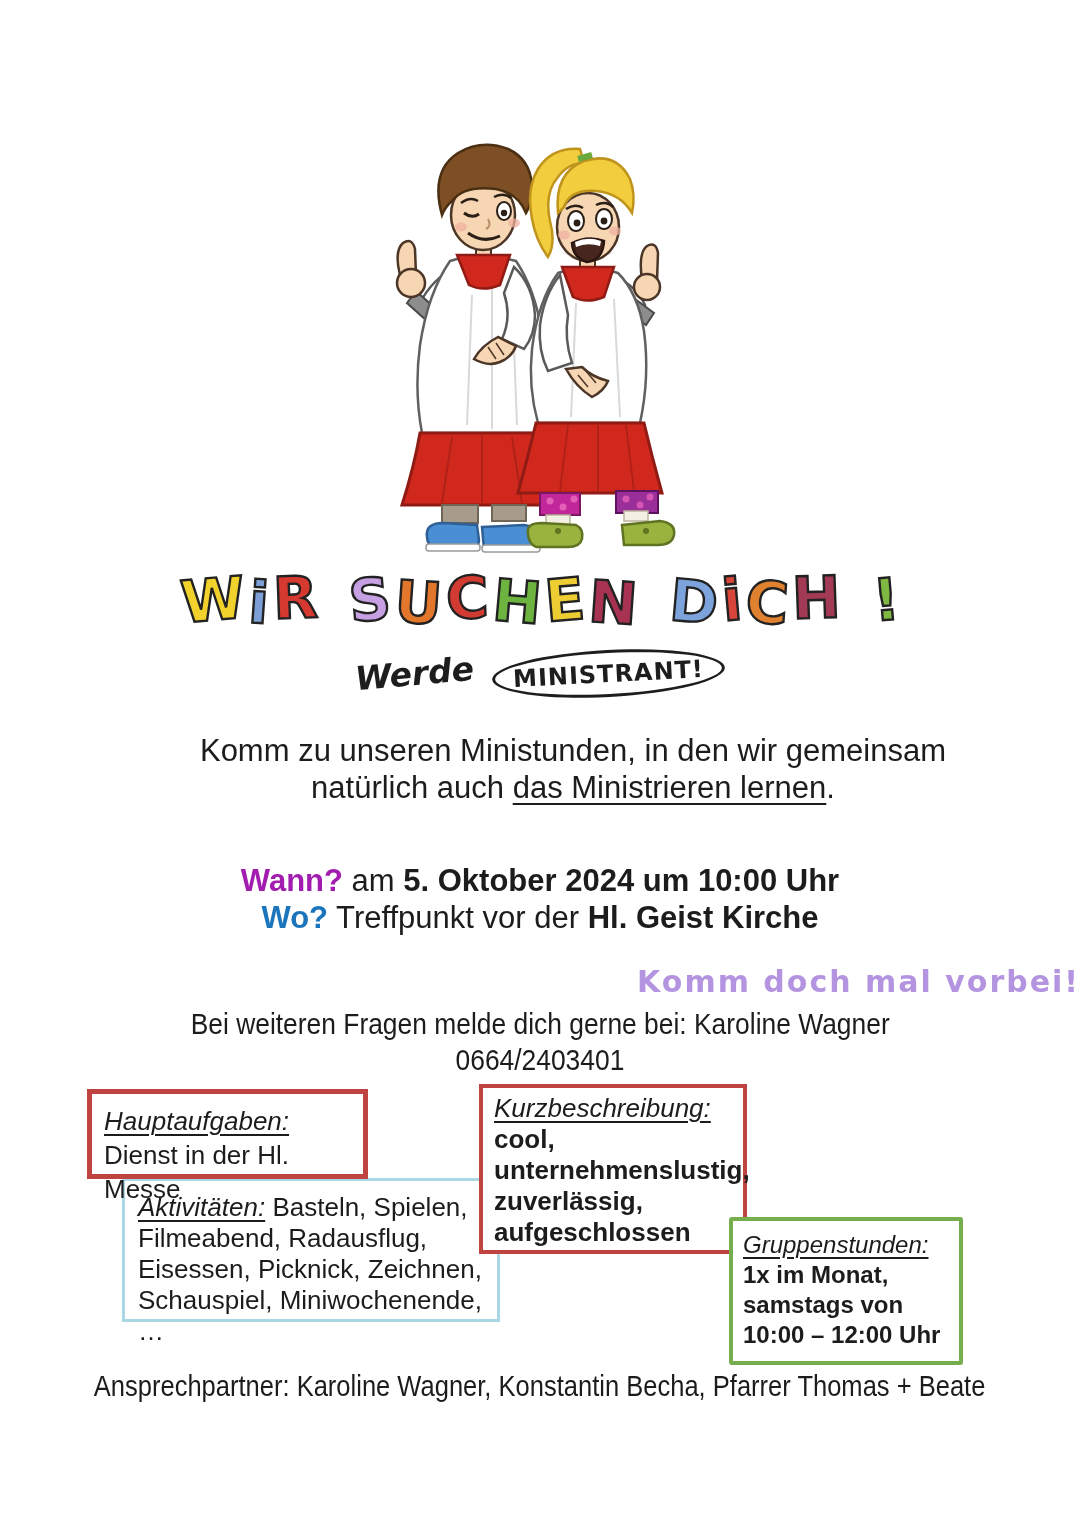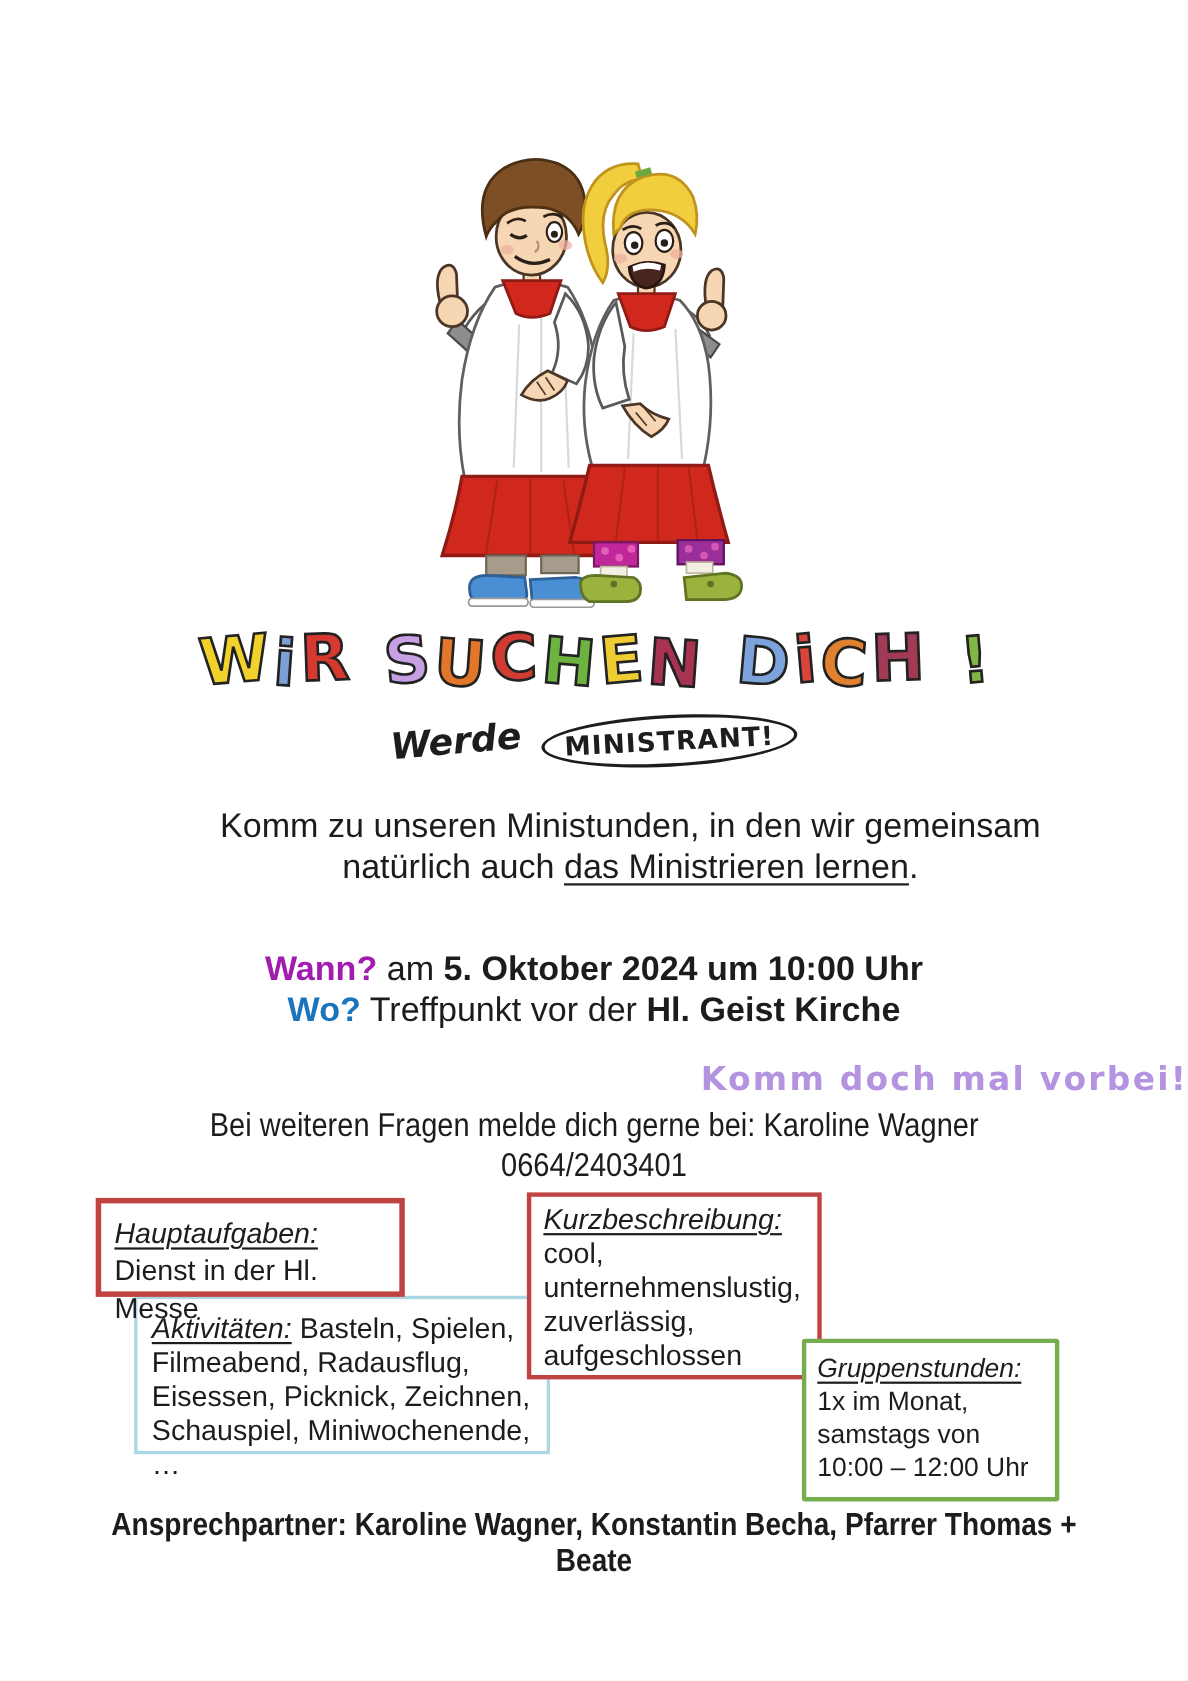--- a/index.html
+++ b/index.html
@@ -72,29 +72,29 @@
   }
   .contact{
     position:absolute;top:1006px;left:0;width:100%;
     text-align:center;font-size:30px;line-height:36px;
   }
   .narrow{display:inline-block;transform:scaleX(.88);transform-origin:center;}
   
   .box{position:absolute;background:#ffffff;font-size:26px;line-height:30px;}
   .box-title{font-style:italic;text-decoration:underline;text-decoration-thickness:2px;text-underline-offset:4px;}
   .box p{margin:0;}
-  .lines{white-space:pre-line;}
+  .lines{white-space:pre-line;font-weight:bold;}
   .box-hauptaufgaben{left:87px;top:1089px;width:247px;height:60px;border:5px solid #bf4340;padding:10px 12px;z-index:4;line-height:34px;}
   .box-aktivitaeten{left:122px;top:1178px;width:346px;height:116px;border:3px solid #a9d8e4;padding:11px 13px;z-index:1;font-size:26px;line-height:31px;}
   .box-kurzbeschreibung{left:479px;top:1084px;width:238px;height:152px;border:4.5px solid #bf4340;padding:5px 11px;z-index:2;line-height:31px;}
   .box-gruppenstunden{left:729px;top:1217px;width:206px;height:122px;border:4px solid #76ad4d;border-radius:3px;padding:9px 10px;z-index:3;font-size:24px;line-height:30px;}
   
   .footer{
     position:absolute;top:1370px;left:0;width:100%;
-    text-align:center;font-size:29px;font-weight:bold;
+    text-align:center;font-size:29px;
   }
 </style>
 </head>
 <body>
 
 <div class="page">
 
   <svg class="illustration" viewBox="0 0 420 428" aria-hidden="true">
     <g>
 

